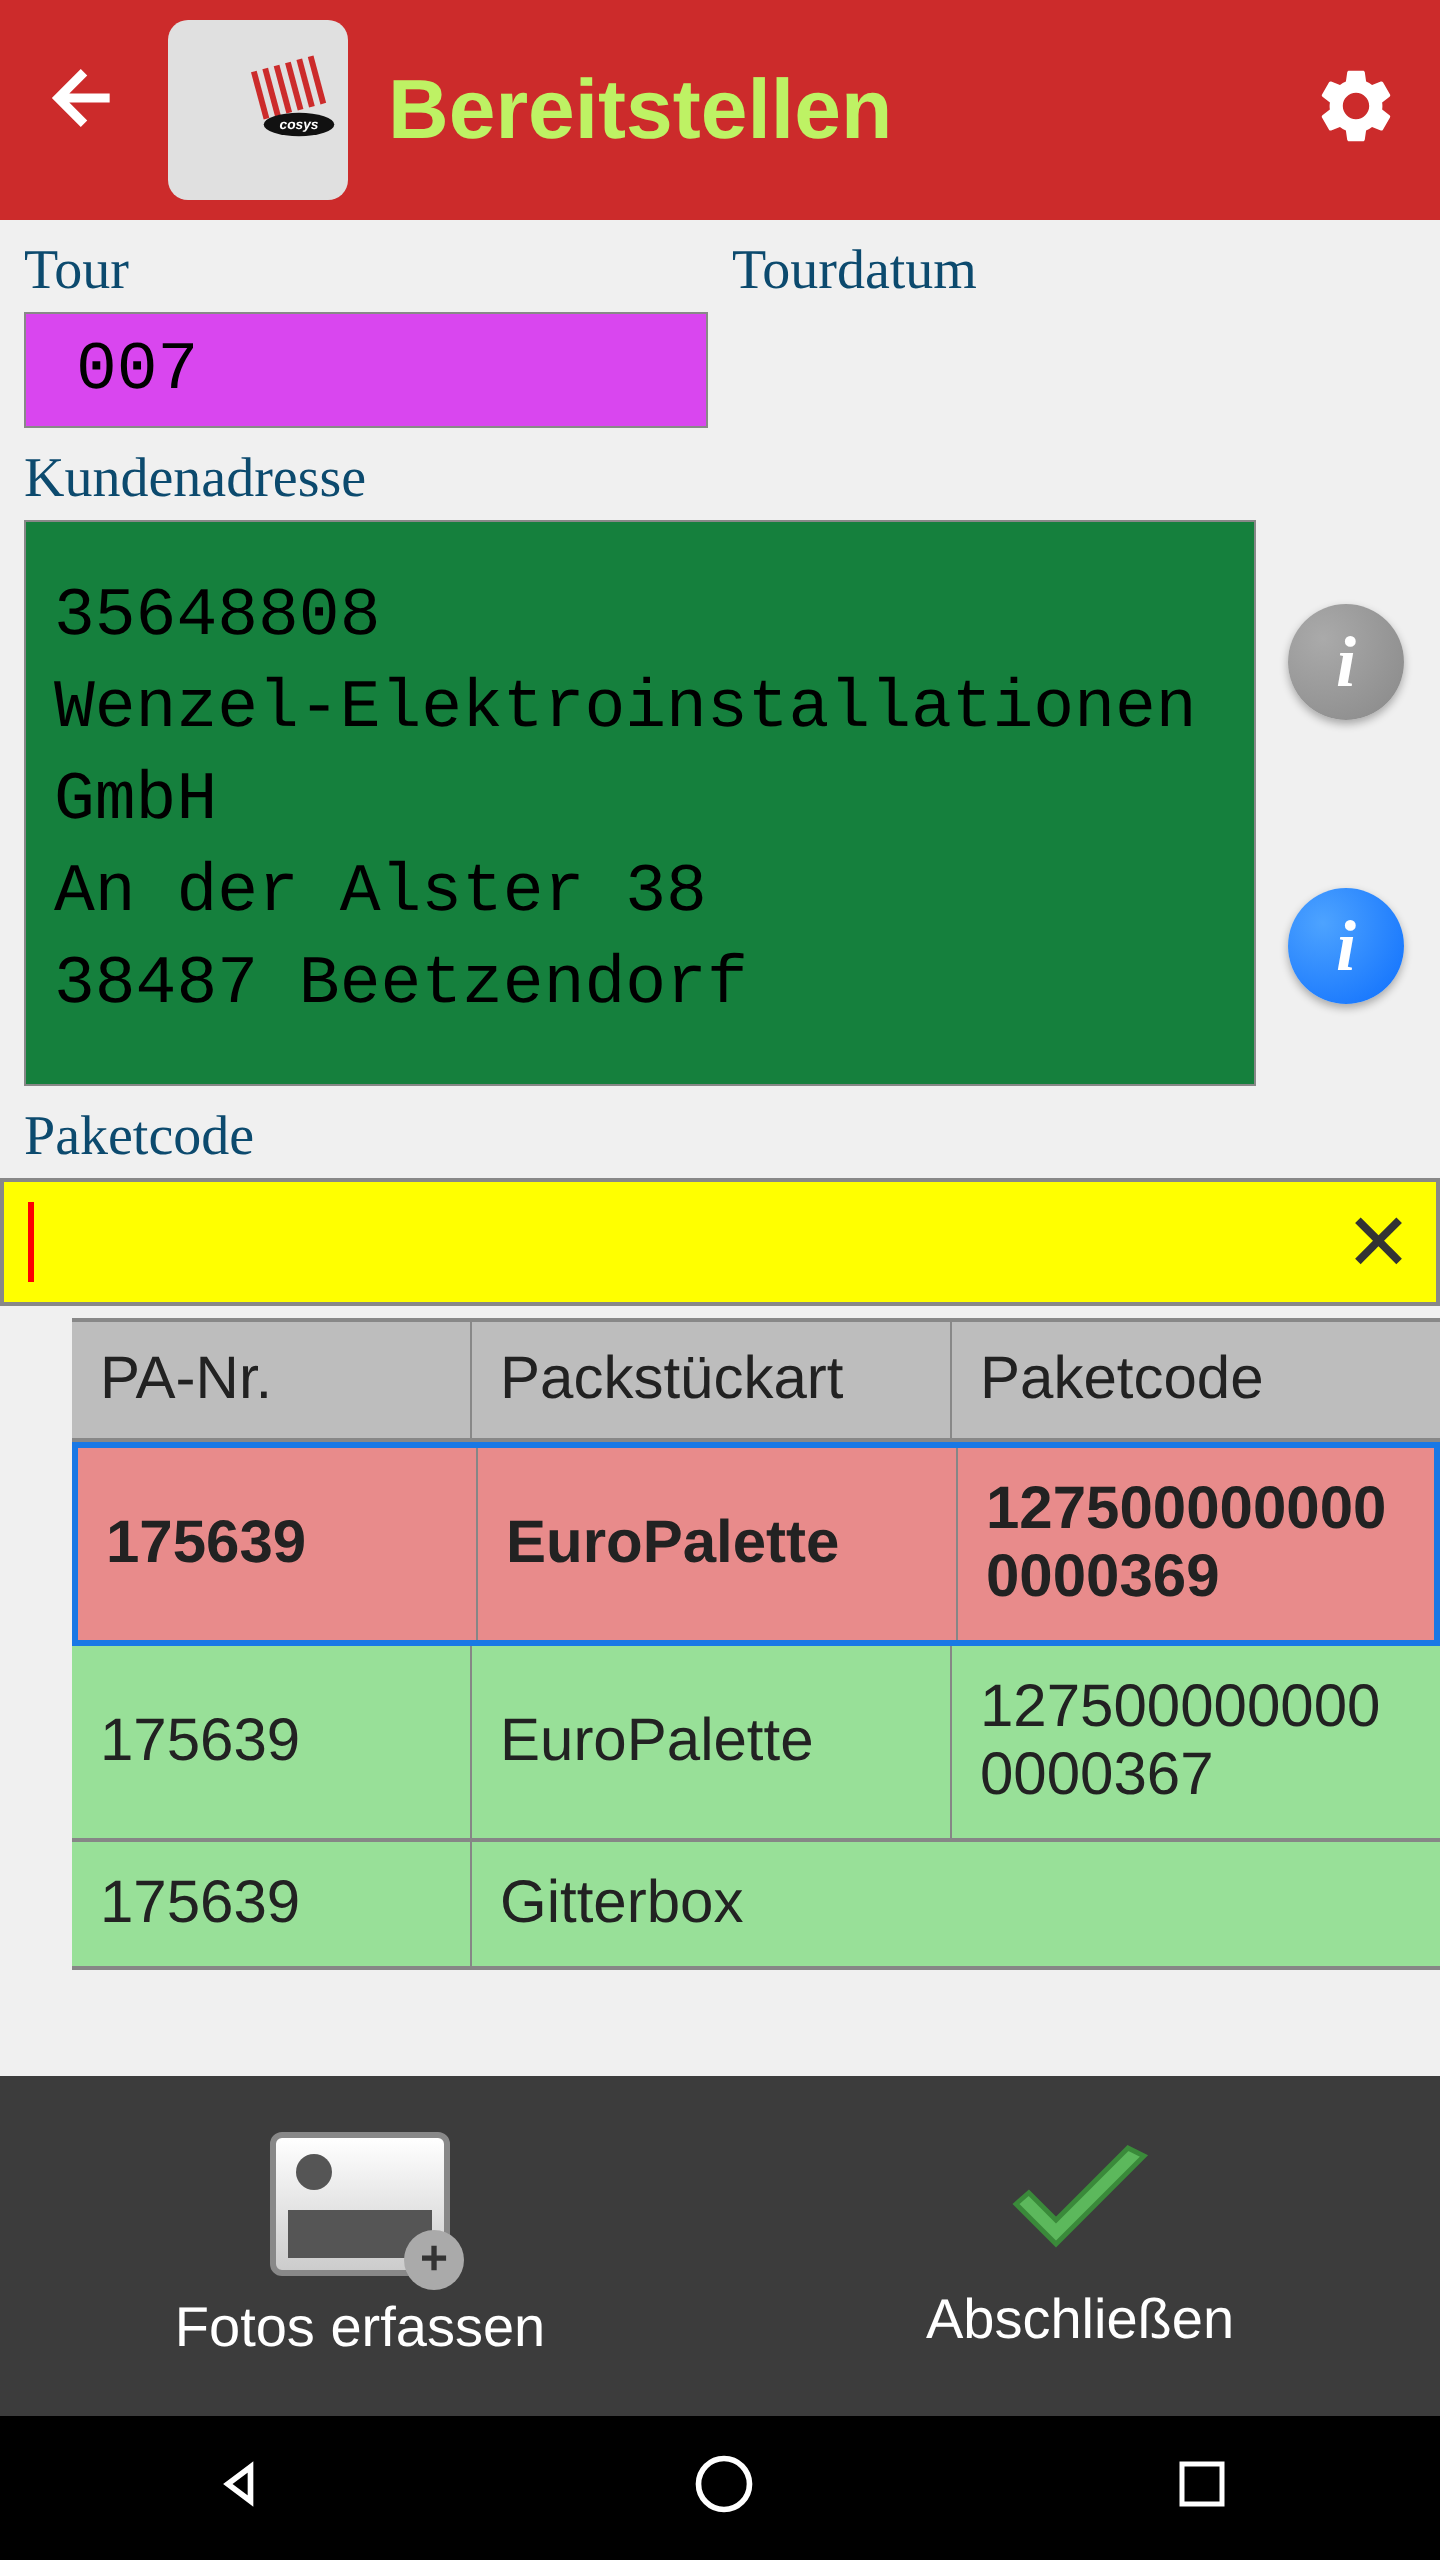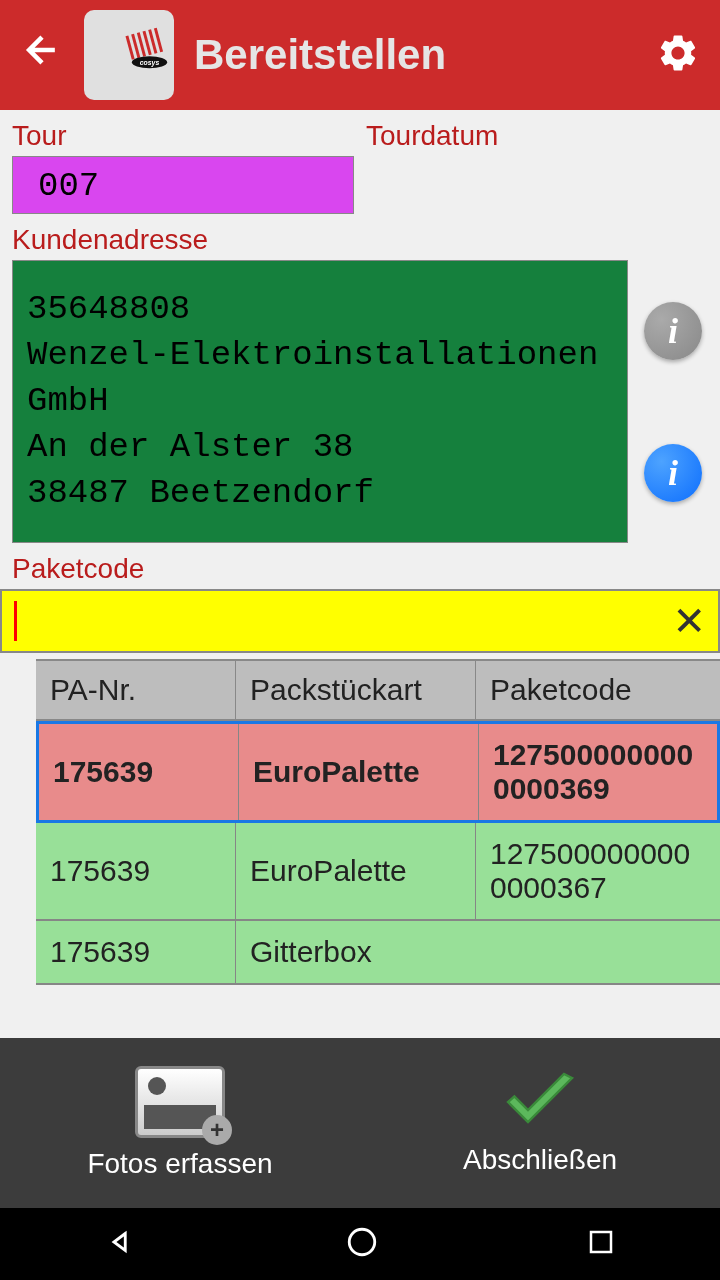--- a/index.html
+++ b/index.html
@@ -2,27 +2,27 @@
 <html><head>
 <meta charset="utf-8">
 <style>
 * { box-sizing: border-box; margin: 0; padding: 0; }
 body { width: 720px; height: 1280px; font-family: Arial, sans-serif; background: #f0f0f0; overflow: hidden; position: relative; }
 
 .header { background: #cc2b2b; height: 110px; display: flex; align-items: center; padding: 0 20px; }
 .back-btn { color: white; font-size: 48px; margin-right: 20px; cursor: pointer; }
 .logo { width: 90px; height: 90px; background: #e0e0e0; border-radius: 10px; display: flex; align-items: flex-start; justify-content: center; margin-right: 20px; padding-left: 41px; }
 .logo svg { width: 80px; height: 80px; }
-.title { color: #e5e5e5; font-size: 42px; font-weight: bold; flex: 1; }
+.title { color: #bef264; font-size: 42px; font-weight: bold; flex: 1; }
 .gear-btn { color: white; cursor: pointer; }
 
 .content { padding: 10px 12px 0 12px; }
 .row { display: flex; gap: 12px; margin-bottom: 10px; }
 .field { flex: 1; }
-.label { font-size: 28px; color: #b91c1c; margin-bottom: 4px; display: block; }
+.label { font-size: 28px; color: #0c4a6e; margin-bottom: 4px; display: block; font-family: Liberation Serif, serif; }
 .input-box { background: #d946ef; border: 1px solid #888; padding: 10px 25px; font-size: 34px; font-family: 'Courier New', monospace; height: 58px; }
 
 .addr-row { display: flex; align-items: stretch; gap: 10px; margin-bottom: 10px; }
 .addr-box { background: #15803d; border: 1px solid #888; padding: 26px 14px; font-size: 34px; font-family: 'Courier New', monospace; line-height: 1.35; flex: 1; white-space: pre-line; }
 .info-col { display: flex; flex-direction: column; justify-content: space-around; align-items: center; width: 70px; }
 .info-btn { width: 58px; height: 58px; border-radius: 50%; display: flex; align-items: center; justify-content: center; color: white; font-family: Georgia, serif; font-style: italic; font-weight: bold; font-size: 36px; cursor: pointer; box-shadow: 0 2px 4px rgba(0,0,0,0.3); }
 .info-gray { background: radial-gradient(circle at 30% 30%, #aaa, #888); }
 .info-blue { background: radial-gradient(circle at 30% 30%, #4da3ff, #0d6efd); }
 
 .paket-input-wrap { background: #ffff00; border: 2px solid #888; display: flex; align-items: center; height: 64px; padding: 0 12px; position: relative; }

